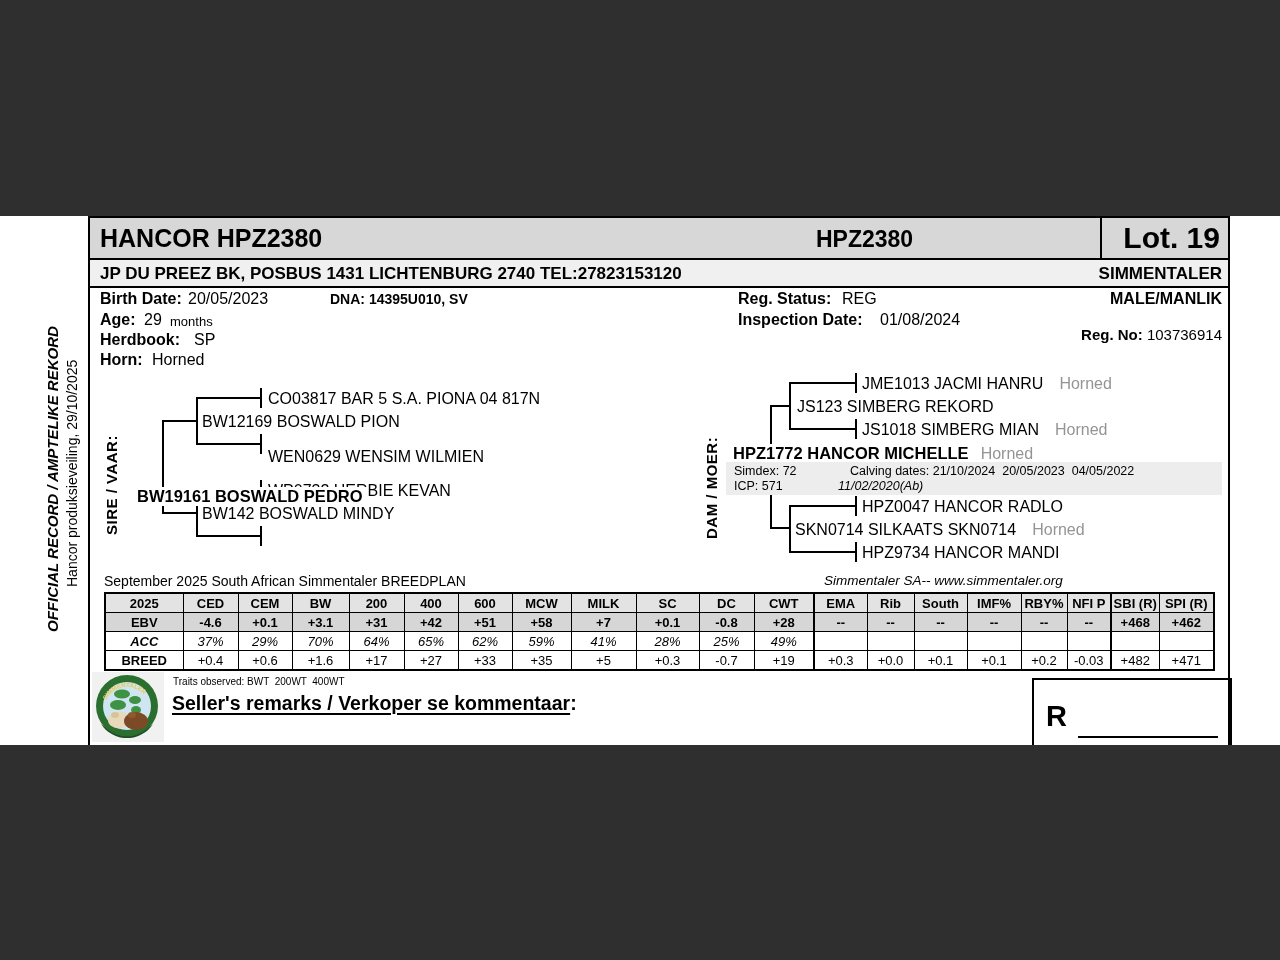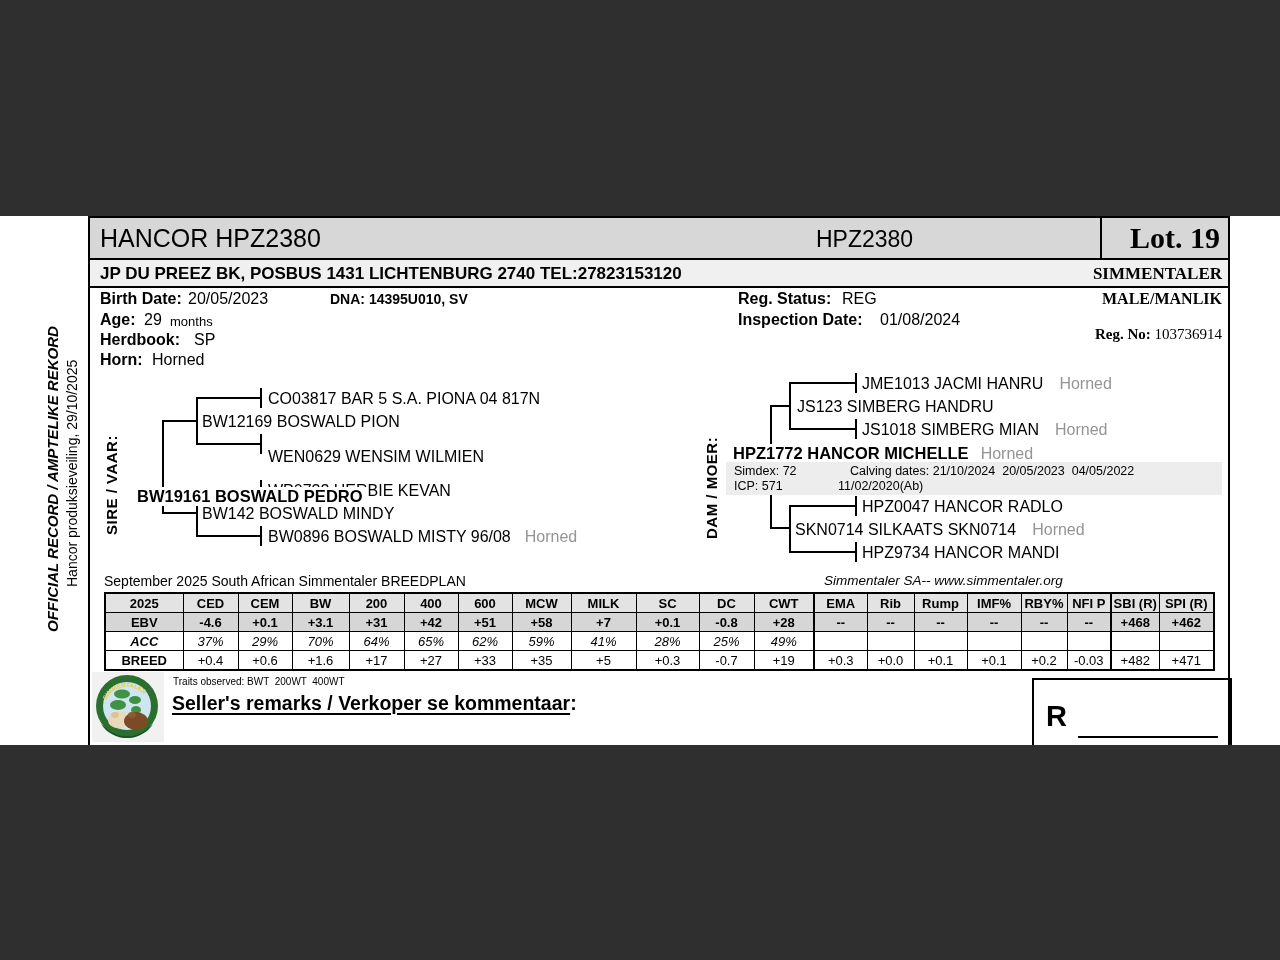--- a/index.html
+++ b/index.html
@@ -11,29 +11,29 @@
   .abs{position:absolute;white-space:nowrap;}
   .pre{white-space:pre;}
   
   .docframe{position:absolute;left:88px;top:216px;width:1142px;height:529px;
             border:2px solid #000;border-bottom:none;box-sizing:border-box;background:#fff;}
   .bar1{position:absolute;left:90px;top:218px;width:1138px;height:40px;background:#d7d7d7;
         border-bottom:2px solid #000;box-sizing:content-box;}
   .bar2{position:absolute;left:90px;top:260px;width:1138px;height:26px;background:#f0f0f0;
         border-bottom:2px solid #000;}
   .lotsep{position:absolute;left:1100px;top:218px;width:2px;height:40px;background:#000;}
-  .t-title{font-size:25px;font-weight:normal;}
+  .t-title{font-size:25px;font-weight:bold;}
   .t-lot{font-size:30px;font-weight:bold;}
   .t-owner{font-size:17px;font-weight:bold;}
   .t-lab{font-size:16px;font-weight:bold;}
   .t-val{font-size:16px;font-weight:normal;}
   .t-small{font-size:13px;font-weight:normal;}
   .t-dna{font-size:14px;font-weight:bold;}
   .t-regno{font-size:15px;}
-  .rt{text-align:right;font-family:Liberation Serif, serif;}
+  .rt{text-align:right;}
   
   .vtext{position:absolute;writing-mode:vertical-rl;transform:rotate(180deg);white-space:nowrap;}
   .v-official{left:44px;top:300px;height:332px;font-size:15px;font-weight:bold;font-style:italic;}
   .v-event{left:64px;top:345px;height:242px;font-size:14px;}
   .v-sire{left:103px;top:409px;height:126px;font-size:15px;font-weight:bold;letter-spacing:.5px;}
   .v-dam{left:703px;top:413px;height:126px;font-size:15px;font-weight:bold;letter-spacing:.5px;}
   
   .ped{position:absolute;font-size:16px;white-space:nowrap;}
   .ped-bold{font-weight:bold;font-size:16.5px;background:#fff;padding:0 4px 0 2px;}
   .horn{color:#949494;font-weight:normal;font-size:16px;}
@@ -117,47 +117,46 @@
   <div class="pl" style="left:196px;top:535px;width:66px;height:2px;"></div>
   <div class="pl" style="left:260px;top:480px;width:2px;height:20px;"></div>
   <div class="pl" style="left:260px;top:526px;width:2px;height:20px;"></div>
 
   <div class="ped" style="left:268px;top:390px;"><span>CO03817 BAR 5 S.A. PIONA 04 817N</span></div>
   <div class="ped" style="left:202px;top:413px;"><span>BW12169 BOSWALD PION</span></div>
   <div class="ped" style="left:268px;top:448px;"><span>WEN0629 WENSIM WILMIEN</span></div>
   <div class="ped ped-bold" style="left:135px;top:459px;z-index:2;margin-top:28px;"><span>BW19161 BOSWALD PEDRO</span></div>
   <div class="ped" style="left:268px;top:482px;"><span>WP0732 HERBIE KEVAN</span></div>
   <div class="ped" style="left:202px;top:505px;"><span>BW142 BOSWALD MINDY</span></div>
-  <div class="ped" style="left:268px;top:528px;"><span>BW0896 BOSWALD MISTY 96/08</span><span class="horn" style="margin-left:14px;">Horned</span></div>
 
   <div class="vtext v-dam">DAM / MOER:</div>
   <div class="pl" style="left:770px;top:405px;width:2px;height:124px;"></div>
   <div class="pl" style="left:770px;top:405px;width:20px;height:2px;"></div>
   <div class="pl" style="left:770px;top:527px;width:20px;height:2px;"></div>
   <div class="pl" style="left:789px;top:382px;width:2px;height:48px;"></div>
   <div class="pl" style="left:789px;top:382px;width:68px;height:2px;"></div>
   <div class="pl" style="left:789px;top:428px;width:68px;height:2px;"></div>
   <div class="pl" style="left:855px;top:373px;width:2px;height:20px;"></div>
   <div class="pl" style="left:855px;top:419px;width:2px;height:20px;"></div>
   <div class="pl" style="left:789px;top:505px;width:2px;height:48px;"></div>
   <div class="pl" style="left:789px;top:505px;width:68px;height:2px;"></div>
   <div class="pl" style="left:789px;top:551px;width:68px;height:2px;"></div>
   <div class="pl" style="left:855px;top:496px;width:2px;height:20px;"></div>
   <div class="pl" style="left:855px;top:542px;width:2px;height:20px;"></div>
 
   <div class="ped" style="left:862px;top:375px;"><span>JME1013 JACMI HANRU</span><span class="horn" style="margin-left:16px;">Horned</span></div>
-  <div class="ped" style="left:797px;top:398px;"><span>JS123 SIMBERG HANDRU</span></div>
+  <div class="ped" style="left:797px;top:398px;"><span>JS123 SIMBERG REKORD</span></div>
   <div class="ped" style="left:862px;top:421px;"><span>JS1018 SIMBERG MIAN</span><span class="horn" style="margin-left:16px;">Horned</span></div>
   <div class="ped ped-bold" style="left:731px;top:444px;z-index:2;"><span>HPZ1772 HANCOR MICHELLE</span><span class="horn" style="margin-left:12px;">Horned</span></div>
 
   <div class="infobox"></div>
   <span class="infotext" style="left:734px;top:464px;">Simdex: 72</span>
   <span class="infotext" style="left:838px;top:464px;margin-left:12px;">Calving dates: 21/10/2024  20/05/2023  04/05/2022</span>
   <span class="infotext" style="left:734px;top:479px;">ICP: 571</span>
-  <span class="infotext" style="left:838px;top:479px;">11/02/2020(Ab)</span>
+  <span class="infotext" style="left:838px;top:479px;font-style:italic;">11/02/2020(Ab)</span>
 
   <div class="ped" style="left:862px;top:498px;"><span>HPZ0047 HANCOR RADLO</span></div>
   <div class="ped" style="left:795px;top:521px;"><span>SKN0714 SILKAATS SKN0714</span><span class="horn" style="margin-left:16px;">Horned</span></div>
   <div class="ped" style="left:862px;top:544px;"><span>HPZ9734 HANCOR MANDI</span></div>
 
   <span class="abs capL">September 2025 South African Simmentaler BREEDPLAN</span>
   <span class="abs capR">Simmentaler SA-- www.simmentaler.org</span>
 
   <table class="bp">
     <colgroup>
@@ -191,21 +190,21 @@
       <td>200</td>
       <td>400</td>
       <td>600</td>
       <td>MCW</td>
       <td>MILK</td>
       <td>SC</td>
       <td>DC</td>
       <td>CWT</td>
       <td>EMA</td>
       <td>Rib</td>
-      <td>Rump</td>
+      <td>South</td>
       <td>IMF%</td>
       <td>RBY%</td>
       <td>NFI P</td>
       <td>SBI (R)</td>
       <td>SPI (R)</td>
     </tr>
     <tr class="ebv">
       <td>EBV</td>
       <td>-4.6</td>
       <td>+0.1</td>

